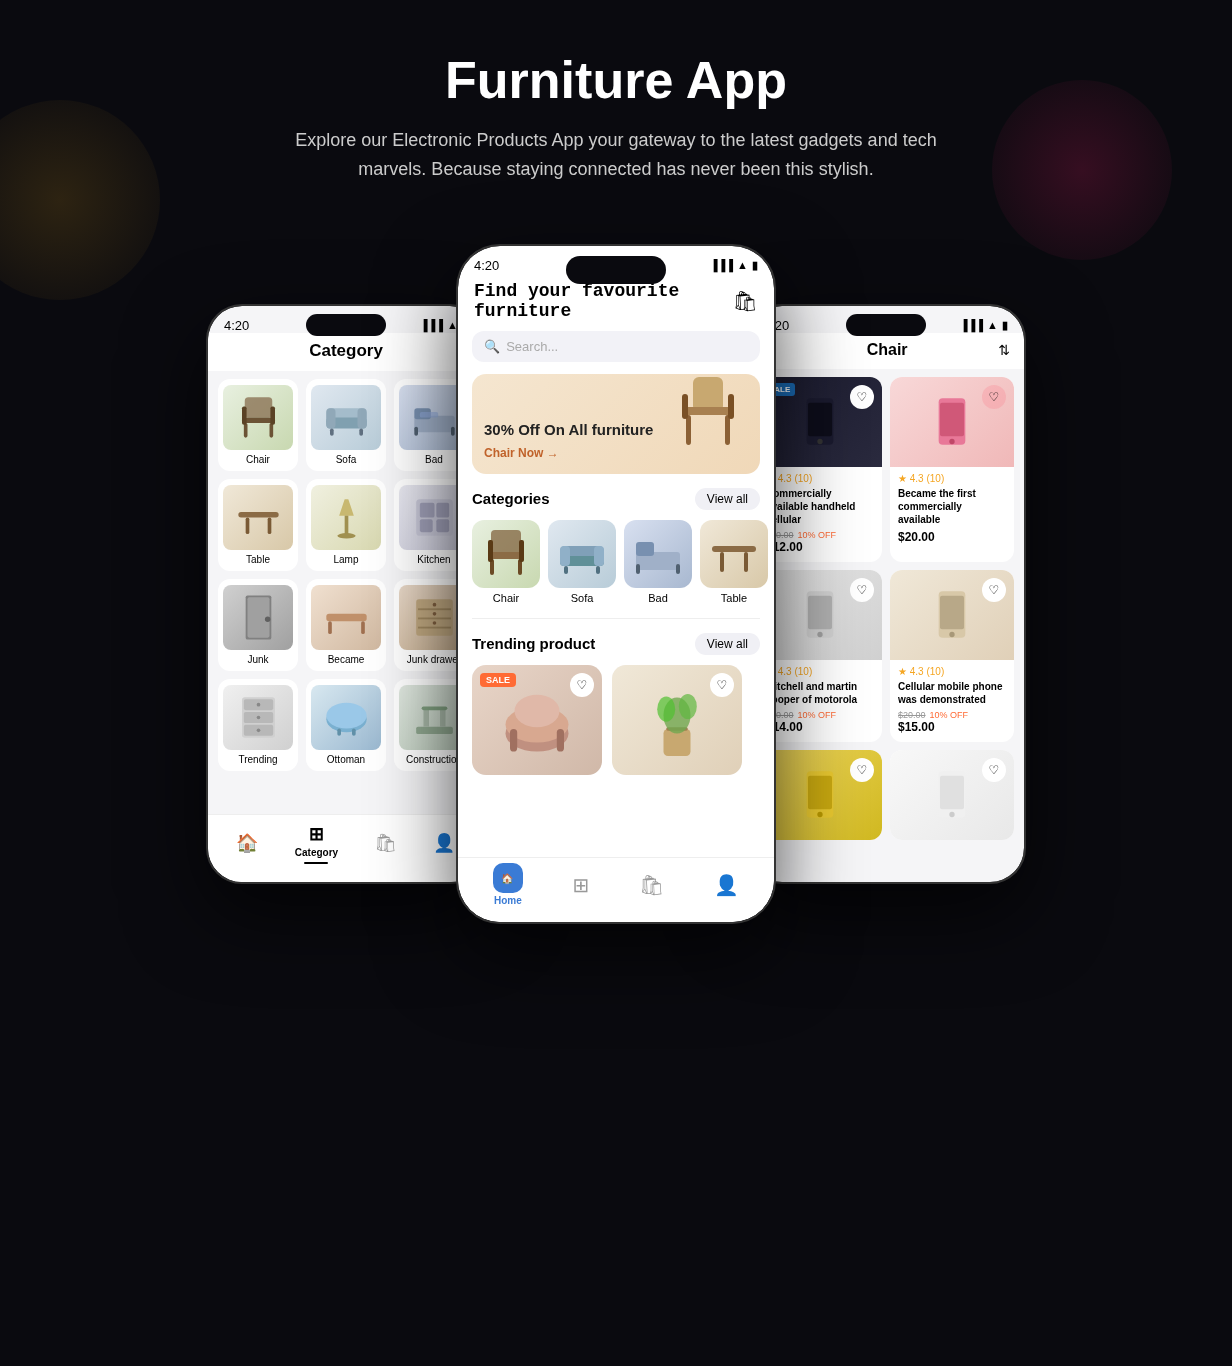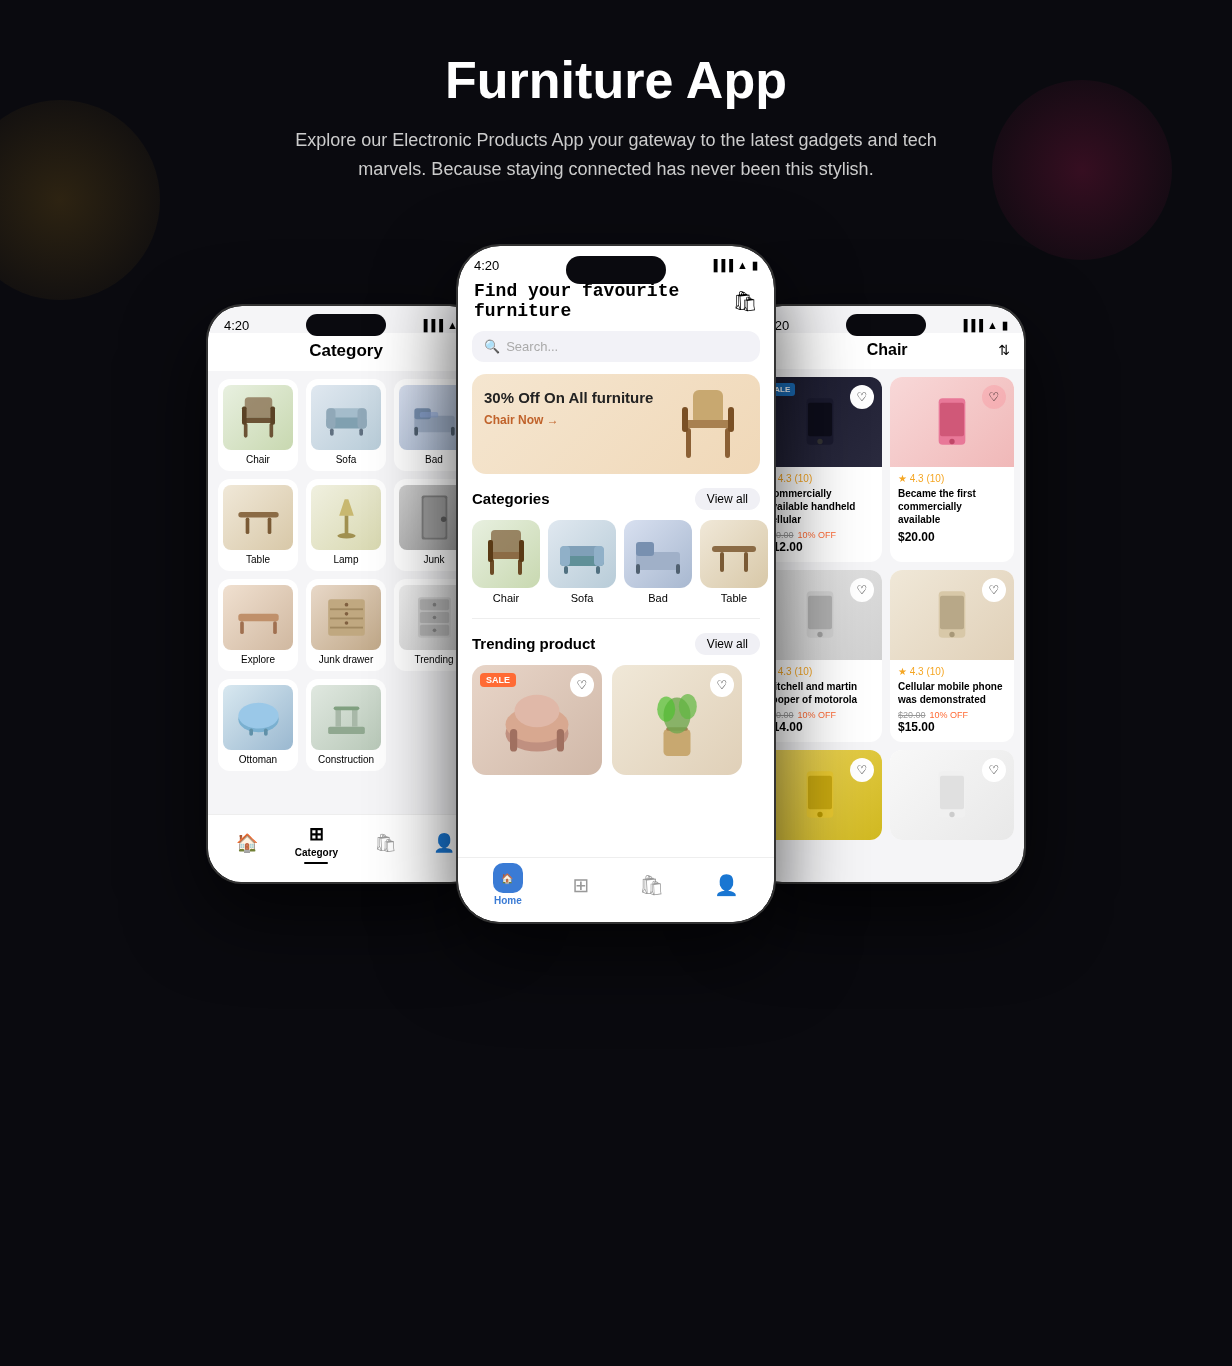--- a/index.html
+++ b/index.html
@@ -214,21 +214,21 @@
       font-size: 13px;
       color: #aaa;
     }
 
     .promo-banner {
       margin: 11px 14px 14px;
       background: linear-gradient(135deg, #f5e6d0, #f0d8b8);
       border-radius: 14px;
       padding: 14px 12px;
       display: flex;
-      align-items: flex-start;
+      align-items: flex-end;
       justify-content: space-between;
       height: 100px;
       position: relative;
       overflow: hidden;
     }
     .promo-text-off {
       font-size: 15px;
       font-weight: 700;
       color: #222;
       line-height: 1.3;
@@ -531,40 +531,52 @@
         <div class="category-item">
           <div class="category-thumb thumb-lamp">
             <svg viewBox="0 0 60 60" width="55" height="55">
               <polygon points="22,28 38,28 32,10 28,10" fill="#c8b870"></polygon>
               <rect x="28" y="28" width="4" height="20" fill="#a09050"></rect>
               <ellipse cx="30" cy="50" rx="10" ry="3" fill="#a09050"></ellipse>
             </svg>
           </div>
           <span>Lamp</span>
         </div>
+        <div class="category-item">
+          <div class="category-thumb thumb-kitchen">
+            <svg viewBox="0 0 60 60" width="55" height="55">
+              <rect x="10" y="10" width="40" height="40" rx="4" fill="#c8c8d8"></rect>
+              <rect x="14" y="14" width="16" height="16" rx="2" fill="#a0a0b8"></rect>
+              <rect x="32" y="14" width="14" height="16" rx="2" fill="#a0a0b8"></rect>
+              <rect x="14" y="32" width="14" height="14" rx="2" fill="#a0a0b8"></rect>
+              <rect x="32" y="32" width="14" height="14" rx="2" fill="#a0a0b8"></rect>
+            </svg>
+          </div>
+          <span>Kitchen</span>
+        </div>
 
         <div class="category-item">
           <div class="category-thumb thumb-door">
             <svg viewBox="0 0 60 60" width="55" height="55">
               <rect x="16" y="6" width="28" height="48" rx="2" fill="#808080"></rect>
               <rect x="18" y="8" width="24" height="44" rx="2" fill="#a0a0a0"></rect>
               <circle cx="40" cy="32" r="3" fill="#606060"></circle>
             </svg>
           </div>
           <span>Junk</span>
         </div>
         <div class="category-item">
           <div class="category-thumb thumb-benches">
             <svg viewBox="0 0 60 60" width="55" height="55">
               <rect x="8" y="26" width="44" height="8" rx="3" fill="#c0906a"></rect>
               <rect x="10" y="34" width="4" height="14" rx="2" fill="#a07050"></rect>
               <rect x="46" y="34" width="4" height="14" rx="2" fill="#a07050"></rect>
             </svg>
           </div>
-          <span>Explore</span>
+          <span>Became</span>
         </div>
         <div class="category-item">
           <div class="category-thumb thumb-junk">
             <svg viewBox="0 0 60 60" width="55" height="55">
               <rect x="10" y="10" width="40" height="40" rx="3" fill="#c0a880"></rect>
               <rect x="12" y="20" width="36" height="2" fill="#a08860"></rect>
               <rect x="12" y="30" width="36" height="2" fill="#a08860"></rect>
               <rect x="12" y="40" width="36" height="2" fill="#a08860"></rect>
               <circle cx="30" cy="16" r="2" fill="#806040"></circle>
               <circle cx="30" cy="26" r="2" fill="#806040"></circle>

